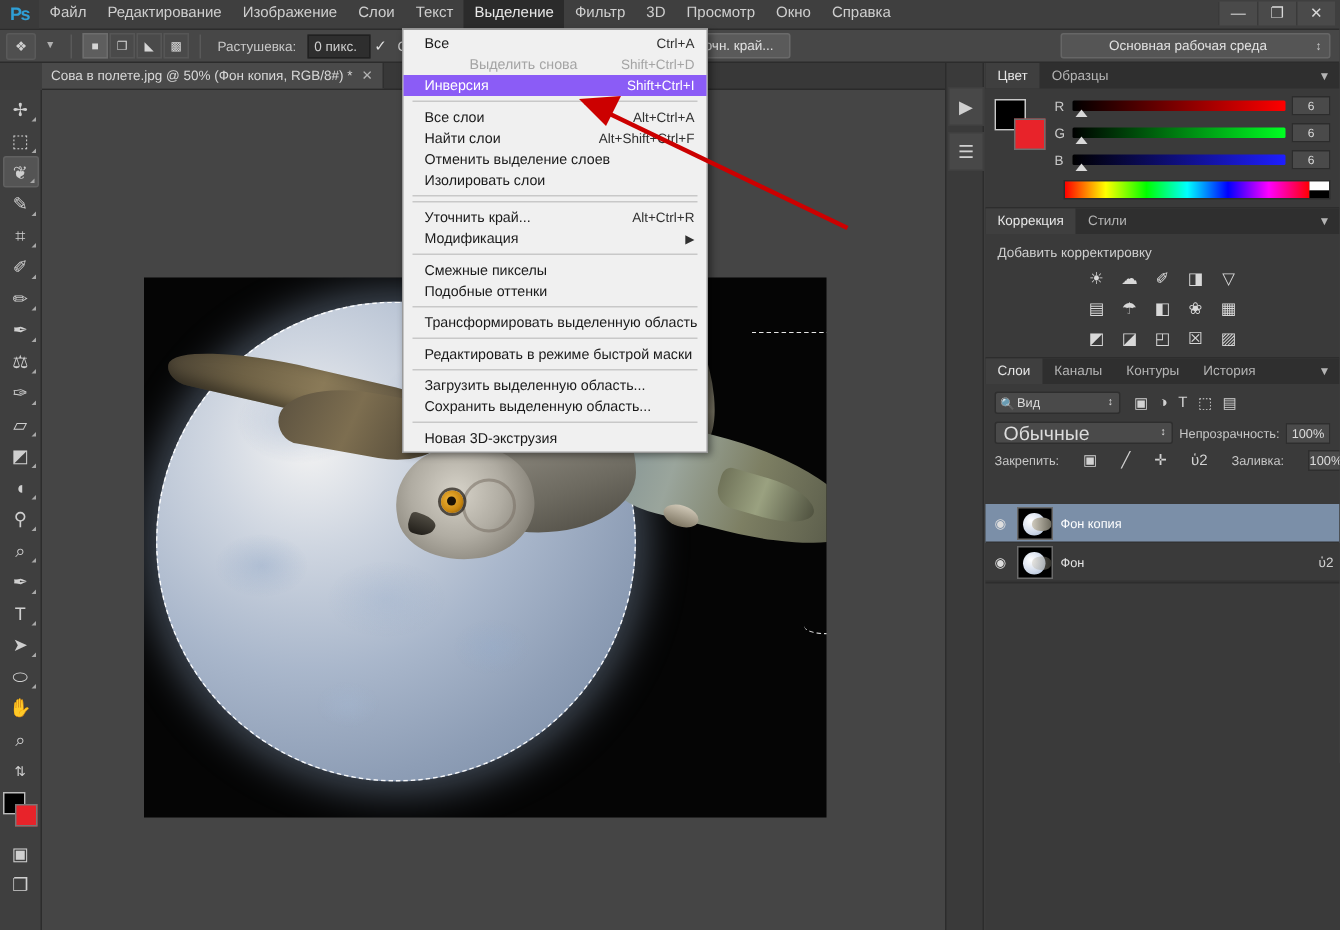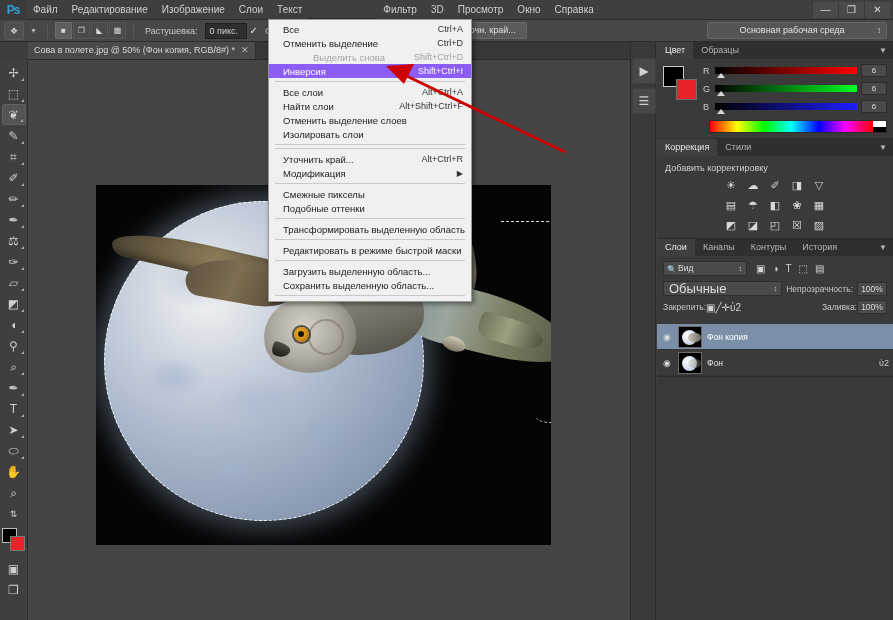--- a/index.html
+++ b/index.html
@@ -8,21 +8,21 @@
     background: #3d3d3d;
     font-family: "Liberation Sans", sans-serif;
     font-size: 10px;
     color: #d0d0d0;
     overflow: hidden;
     position: relative;
   }
   
   .menubar {
     position:absolute; top:0; left:0; width:893px; height:20px;
-    background:#3f3f3f; display:flex; align-items:center;
+    background:#3f3f3f; display:flex; align-items:flex-end;
     border-bottom:1px solid #2c2c2c;
   }
   .ps-logo {
     width:26px; height:20px; display:flex; align-items:center; justify-content:center;
     font-weight:bold; font-size:12px; color:#2f9fd6; letter-spacing:-1px;
     background:#3a3a3a;
   }
   .menu-item {
     padding:0 7px; height:20px; line-height:20px; font-size:10px; color:#cfcfcf;
     white-space:nowrap; cursor:default;
@@ -287,21 +287,21 @@
   .blend-sel{
     flex:1;background:#4a4a4a;border:1px solid #2e2e2e;height:15px;line-height:13px;
     font-size:13px;color:#dcdcdc;padding:0 14px 0 5px;position:relative;border-radius:2px;
   }
   .blend-sel:after{content:"\2195";position:absolute;right:4px;top:0;font-size:7px;}
   .sm-lbl{font-size:8.5px;color:#c6c6c6;white-space:nowrap;}
   .val-box{
     background:#4a4a4a;border:1px solid #2e2e2e;height:14px;line-height:12px;
     font-size:8.5px;color:#dcdcdc;width:30px;text-align:center;
   }
-  .lay-lock{display:flex;align-items:center;gap:0;margin-bottom:5px;}
+  .lay-lock{display:flex;align-items:center;gap:16px;margin-bottom:17px;}
   .lay-lock .li{font-size:10px;color:#d2d2d2;}
   .layer-row{
     display:flex;align-items:center;height:26px;gap:5px;padding:0 4px;
     border-bottom:1px solid #333;
   }
   .layer-row.sel{background:#7b8fa8;}
   .eye-ico{width:12px;text-align:center;font-size:9px;color:#ddd;}
   .thumb{
     width:24px;height:22px;background:#000;border:1px solid #6a6a6a;position:relative;overflow:hidden;
   }
@@ -421,24 +421,20 @@
       <div class="sel-owl2"></div>
     </div>
   </div>
 </div>
 
 <div class="dropdown">
   <div class="mi">
     <span class="lbl">Все</span>
     <span class="sc">Ctrl+A</span>
   </div>
-  <div class="mi">
-    <span class="lbl">Отменить выделение</span>
-    <span class="sc">Ctrl+D</span>
-  </div>
   <div class="mi disabled">
     <span class="lbl">Выделить снова</span>
     <span class="sc">Shift+Ctrl+D</span>
   </div>
   <div class="mi hl">
     <span class="lbl">Инверсия</span>
     <span class="sc">Shift+Ctrl+I</span>
   </div>
   <div class="msep"></div>
   <div class="mi">
@@ -483,20 +479,23 @@
     <span class="lbl">Редактировать в режиме быстрой маски</span>
   </div>
   <div class="msep"></div>
   <div class="mi">
     <span class="lbl">Загрузить выделенную область...</span>
   </div>
   <div class="mi">
     <span class="lbl">Сохранить выделенную область...</span>
   </div>
   <div class="msep"></div>
+  <div class="mi">
+    <span class="lbl">Новая 3D-экструзия</span>
+  </div>
 </div>
 
 <svg class="arrow-svg" viewBox="0 0 240 110">
   <line x1="235" y1="100" x2="60" y2="16" stroke="#cc0000" stroke-width="3"></line>
   <polygon points="56,14 84,12 74,32" fill="#cc0000"></polygon>
 </svg>
 
 <div class="rail">
   <div class="rail-btn">▶</div>
   <div class="rail-btn">☰</div>

